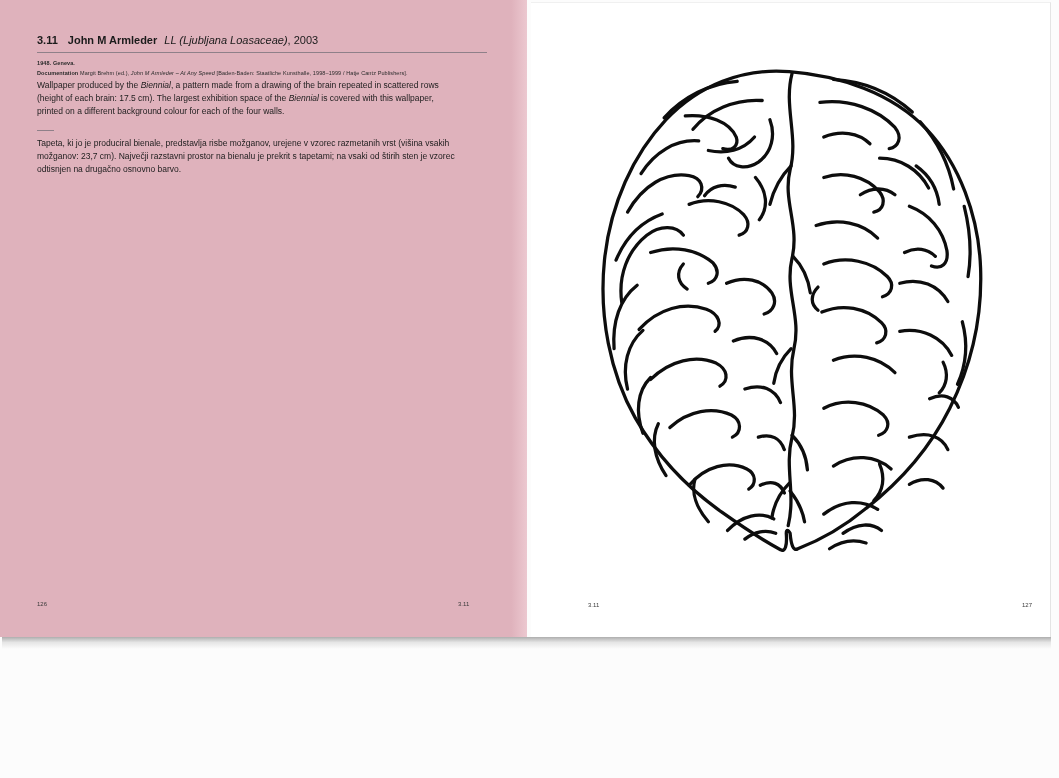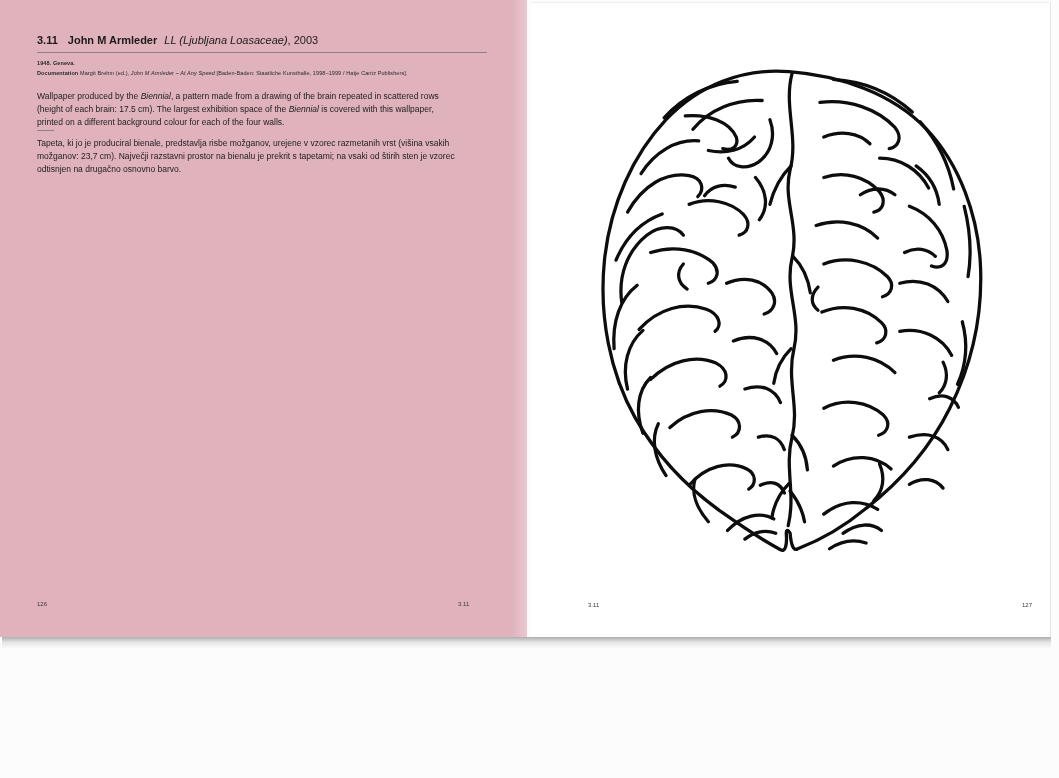--- a/index.html
+++ b/index.html
@@ -20,21 +20,21 @@
   .title .year { font-weight:normal; }
   .title-rule { position:absolute; left:37px; top:52px; width:450px; height:1px;
                 background:#8f8089; }
   .credits { position:absolute; left:37px; top:58px; width:452px;
              font-size:5.5px; line-height:10px; color:#2a2a2a; letter-spacing:.1px; }
   .credits .b { font-weight:bold; }
   .credits .i { font-style:italic; }
   .para { position:absolute; left:37px; width:421px; font-size:8.5px;
           line-height:13px; color:#1d1d1d; }
   .para em { font-style:italic; }
-  .para-en { top:90px; }
+  .para-en { top:79px; }
   .sep-dash { position:absolute; left:37px; top:130px; width:17px; height:1px;
               background:#8f8089; }
   .para-sl { top:137px; }
   .footer-txt { position:absolute; font-size:6px; line-height:8px; color:#3a3a3a; }
   .fl-num   { left:37px;  top:600px; }
   .fl-sec   { left:458px; top:600px; }
 
   
   .page-right {
     position:absolute; left:531px; top:2px; width:520px; height:635px;

